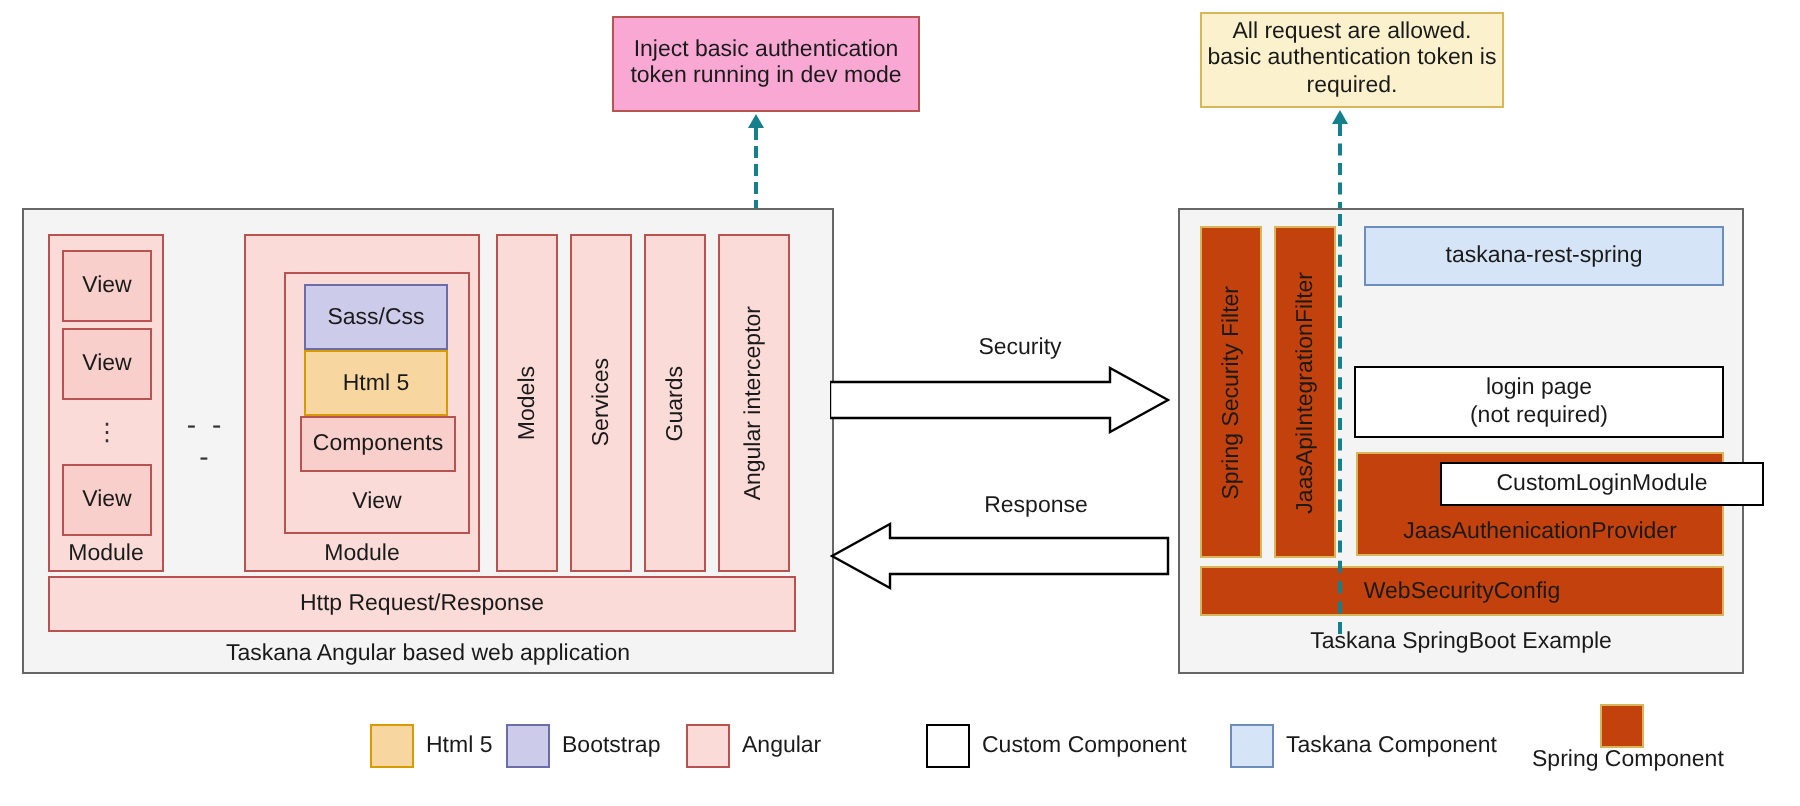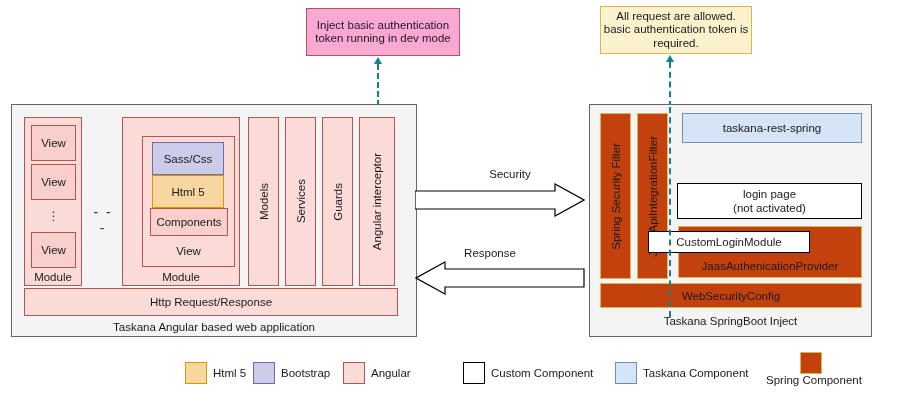--- a/index.html
+++ b/index.html
@@ -121,21 +121,21 @@
   <span>Taskana Angular based web application</span>
 </div>
 
 <div class="abs ctr arrow-label" style="left:440px;top:166px;width:140px;height:16px;">
   <span>Security</span>
 </div>
 <svg class="abs" style="left:415px;top:183px;" width="170" height="34" viewBox="0 0 170 34">
   <polygon points="0,8 140,8 140,1 169,17 140,33 140,26 0,26" fill="#ffffff" stroke="#000000" stroke-width="1.2"></polygon>
 </svg>
 
-<div class="abs ctr arrow-label" style="left:420px;top:245px;width:140px;height:16px;">
+<div class="abs ctr arrow-label" style="left:448px;top:245px;width:140px;height:16px;">
   <span>Response</span>
 </div>
 <svg class="abs" style="left:415px;top:261px;" width="170" height="34" viewBox="0 0 170 34">
   <polygon points="169,8 30,8 30,1 1,17 30,33 30,26 169,26" fill="#ffffff" stroke="#000000" stroke-width="1.2"></polygon>
 </svg>
 
 <div class="abs panel" style="left:589px;top:104px;width:283px;height:233px;"></div>
 
 <div class="abs f-spring ctr" style="left:600px;top:113px;width:31px;height:166px;">
   <span class="vert lbl">Spring Security Filter</span>
@@ -143,36 +143,36 @@
 <div class="abs f-spring ctr" style="left:637px;top:113px;width:31px;height:166px;">
   <span class="vert lbl">JaasApiIntegrationFilter</span>
 </div>
 
 <div class="abs f-taskana ctr lbl" style="left:682px;top:113px;width:180px;height:30px;">
   <span>taskana-rest-spring</span>
 </div>
 
 <div class="abs f-custom ctr lbl" style="left:677px;top:183px;width:185px;height:36px;flex-direction:column;line-height:14px;">
   <span>login page</span>
-  <span>(not activated)</span>
+  <span>(not required)</span>
 </div>
 
 <div class="abs f-spring" style="left:678px;top:226px;width:184px;height:52px;"></div>
-<div class="abs f-custom ctr lbl" style="left:648px;top:231px;width:162px;height:22px;align-items:center;">
+<div class="abs f-custom ctr lbl" style="left:720px;top:231px;width:162px;height:22px;align-items:center;">
   <span>CustomLoginModule</span>
 </div>
 <div class="abs ctr lbl" style="left:678px;top:256px;width:184px;height:20px;">
   <span>JaasAuthenicationProvider</span>
 </div>
 
 <div class="abs f-spring ctr lbl" style="left:600px;top:283px;width:262px;height:25px;">
   <span>WebSecurityConfig</span>
 </div>
 <div class="abs ctr panel-caption" style="left:589px;top:312px;width:283px;height:18px;">
-  <span>Taskana SpringBoot Inject</span>
+  <span>Taskana SpringBoot Example</span>
 </div>
 
 <div class="abs dashline" style="left:669px;top:107px;width:0;height:210px;"></div>
 
 <div class="abs legend-row" style="left:185px;top:362px;">
   <span class="sw f-html"></span>
   <span class="legend-text">Html 5</span>
 </div>
 <div class="abs legend-row" style="left:253px;top:362px;justify-content:center;">
   <span class="sw f-boot"></span>

